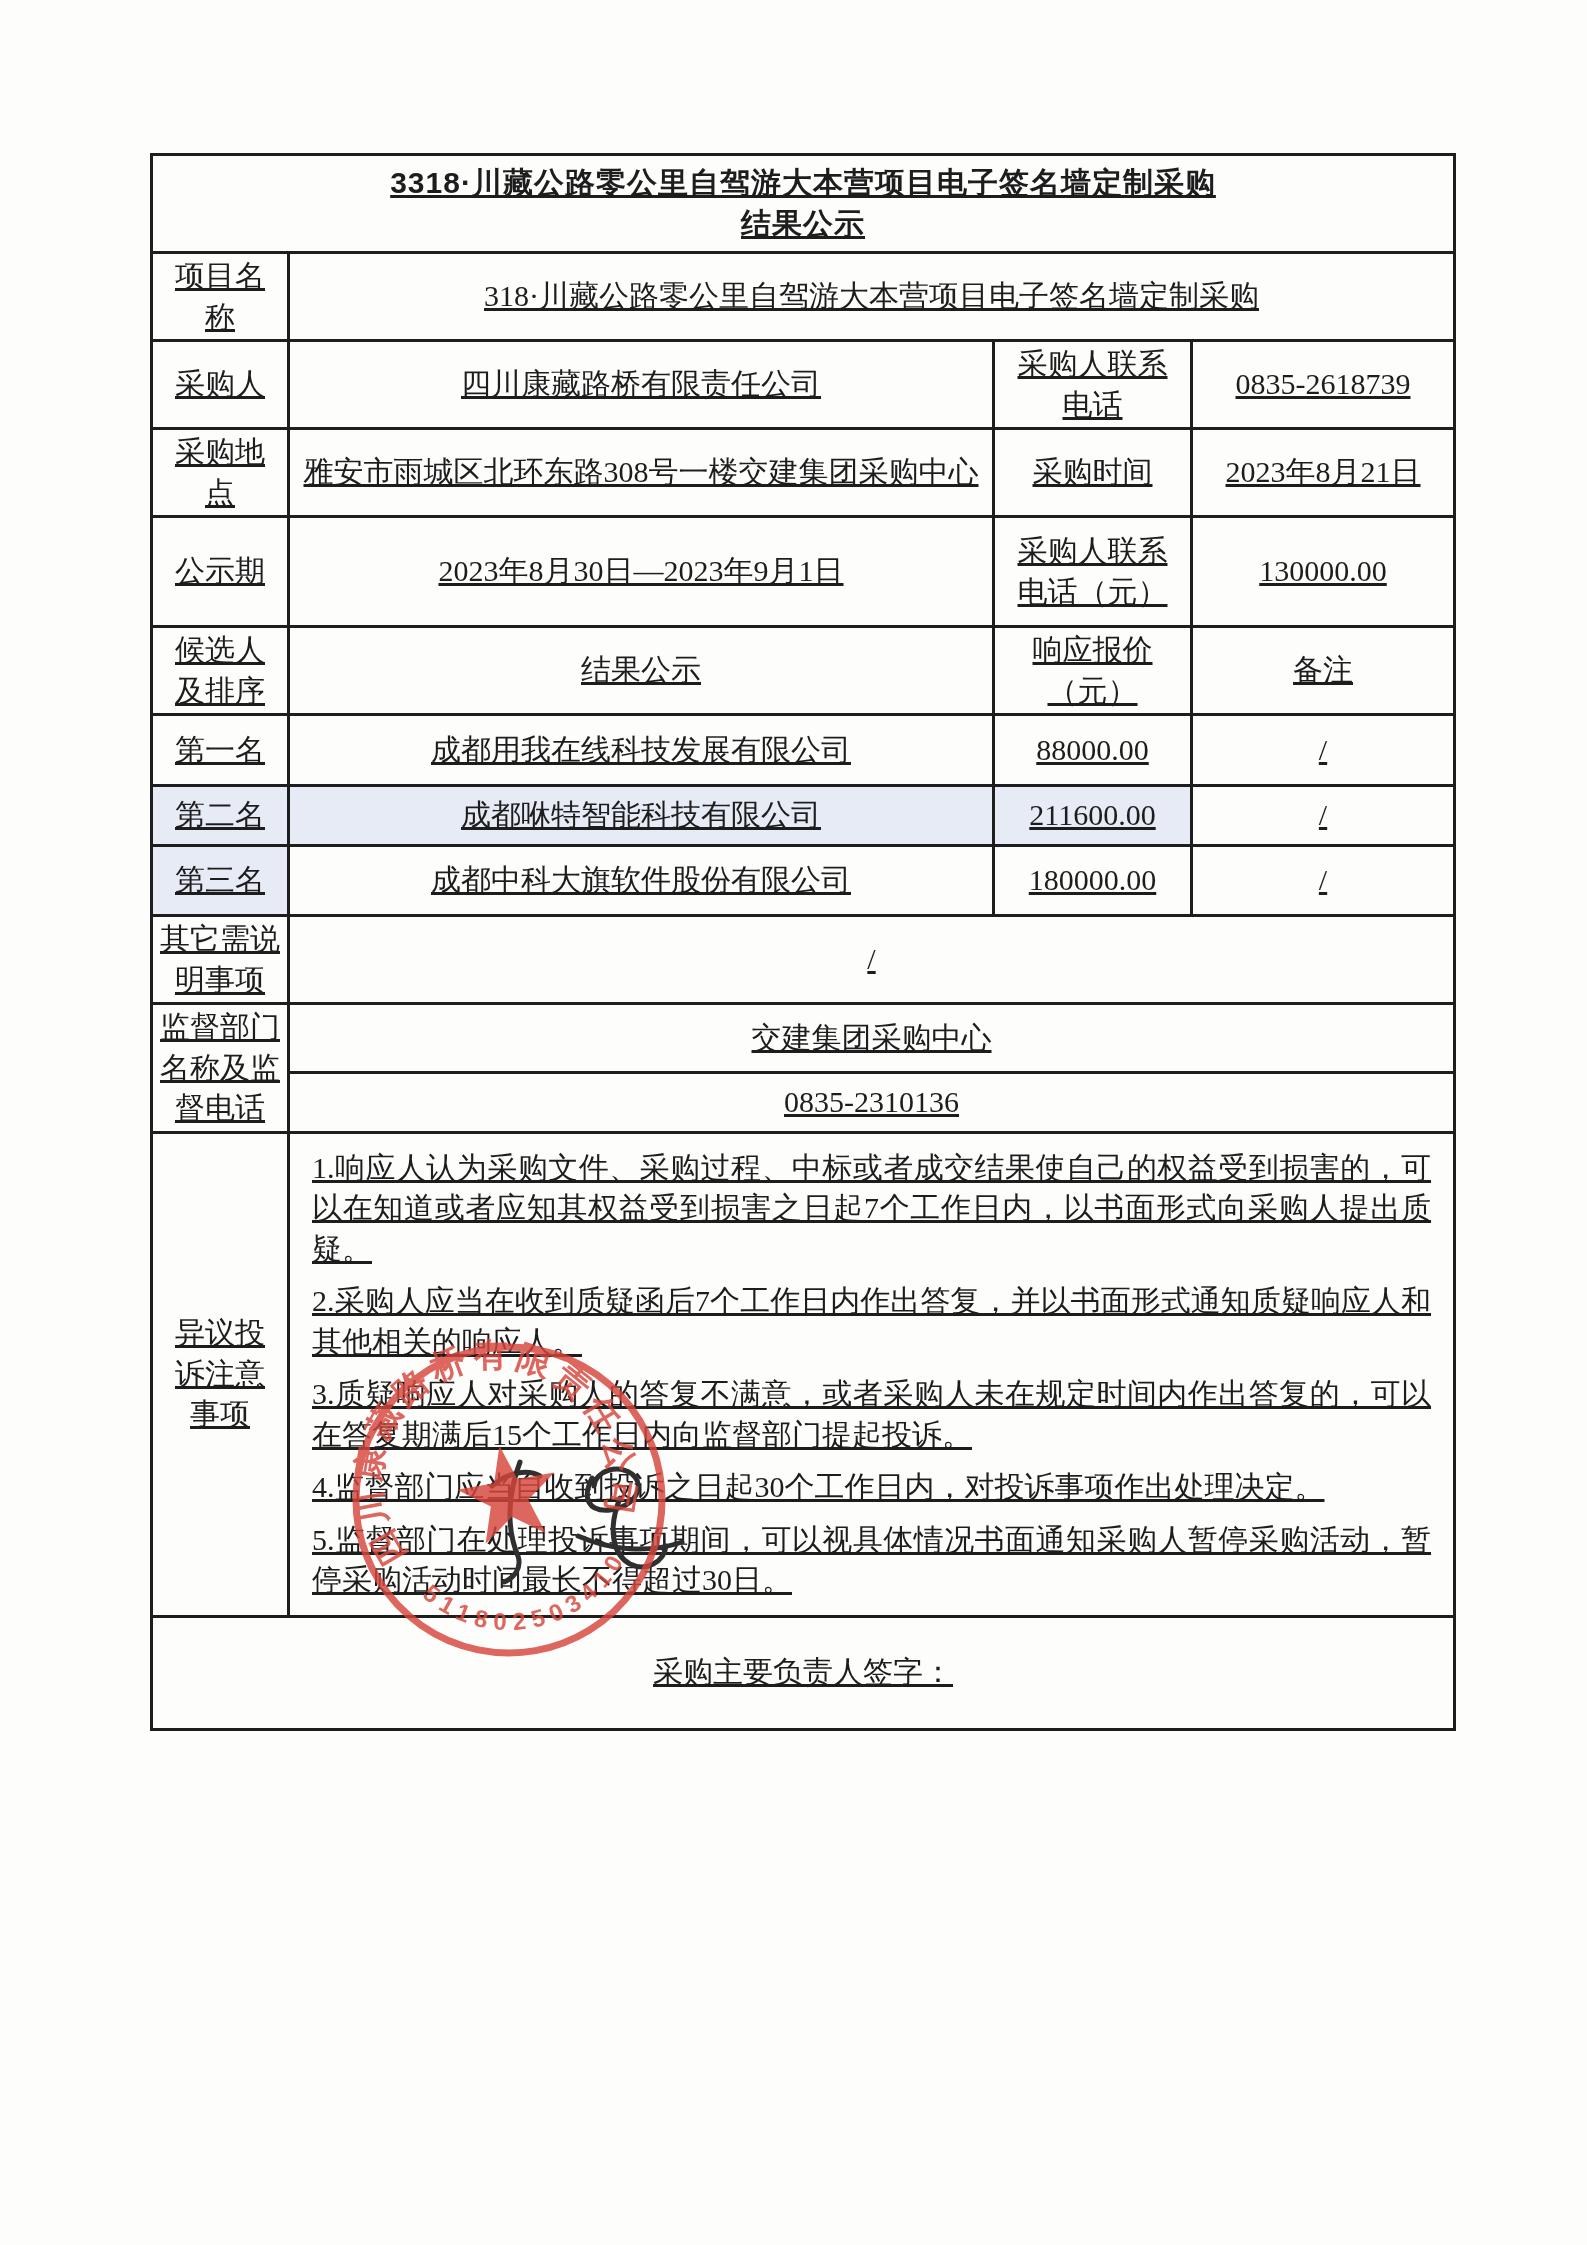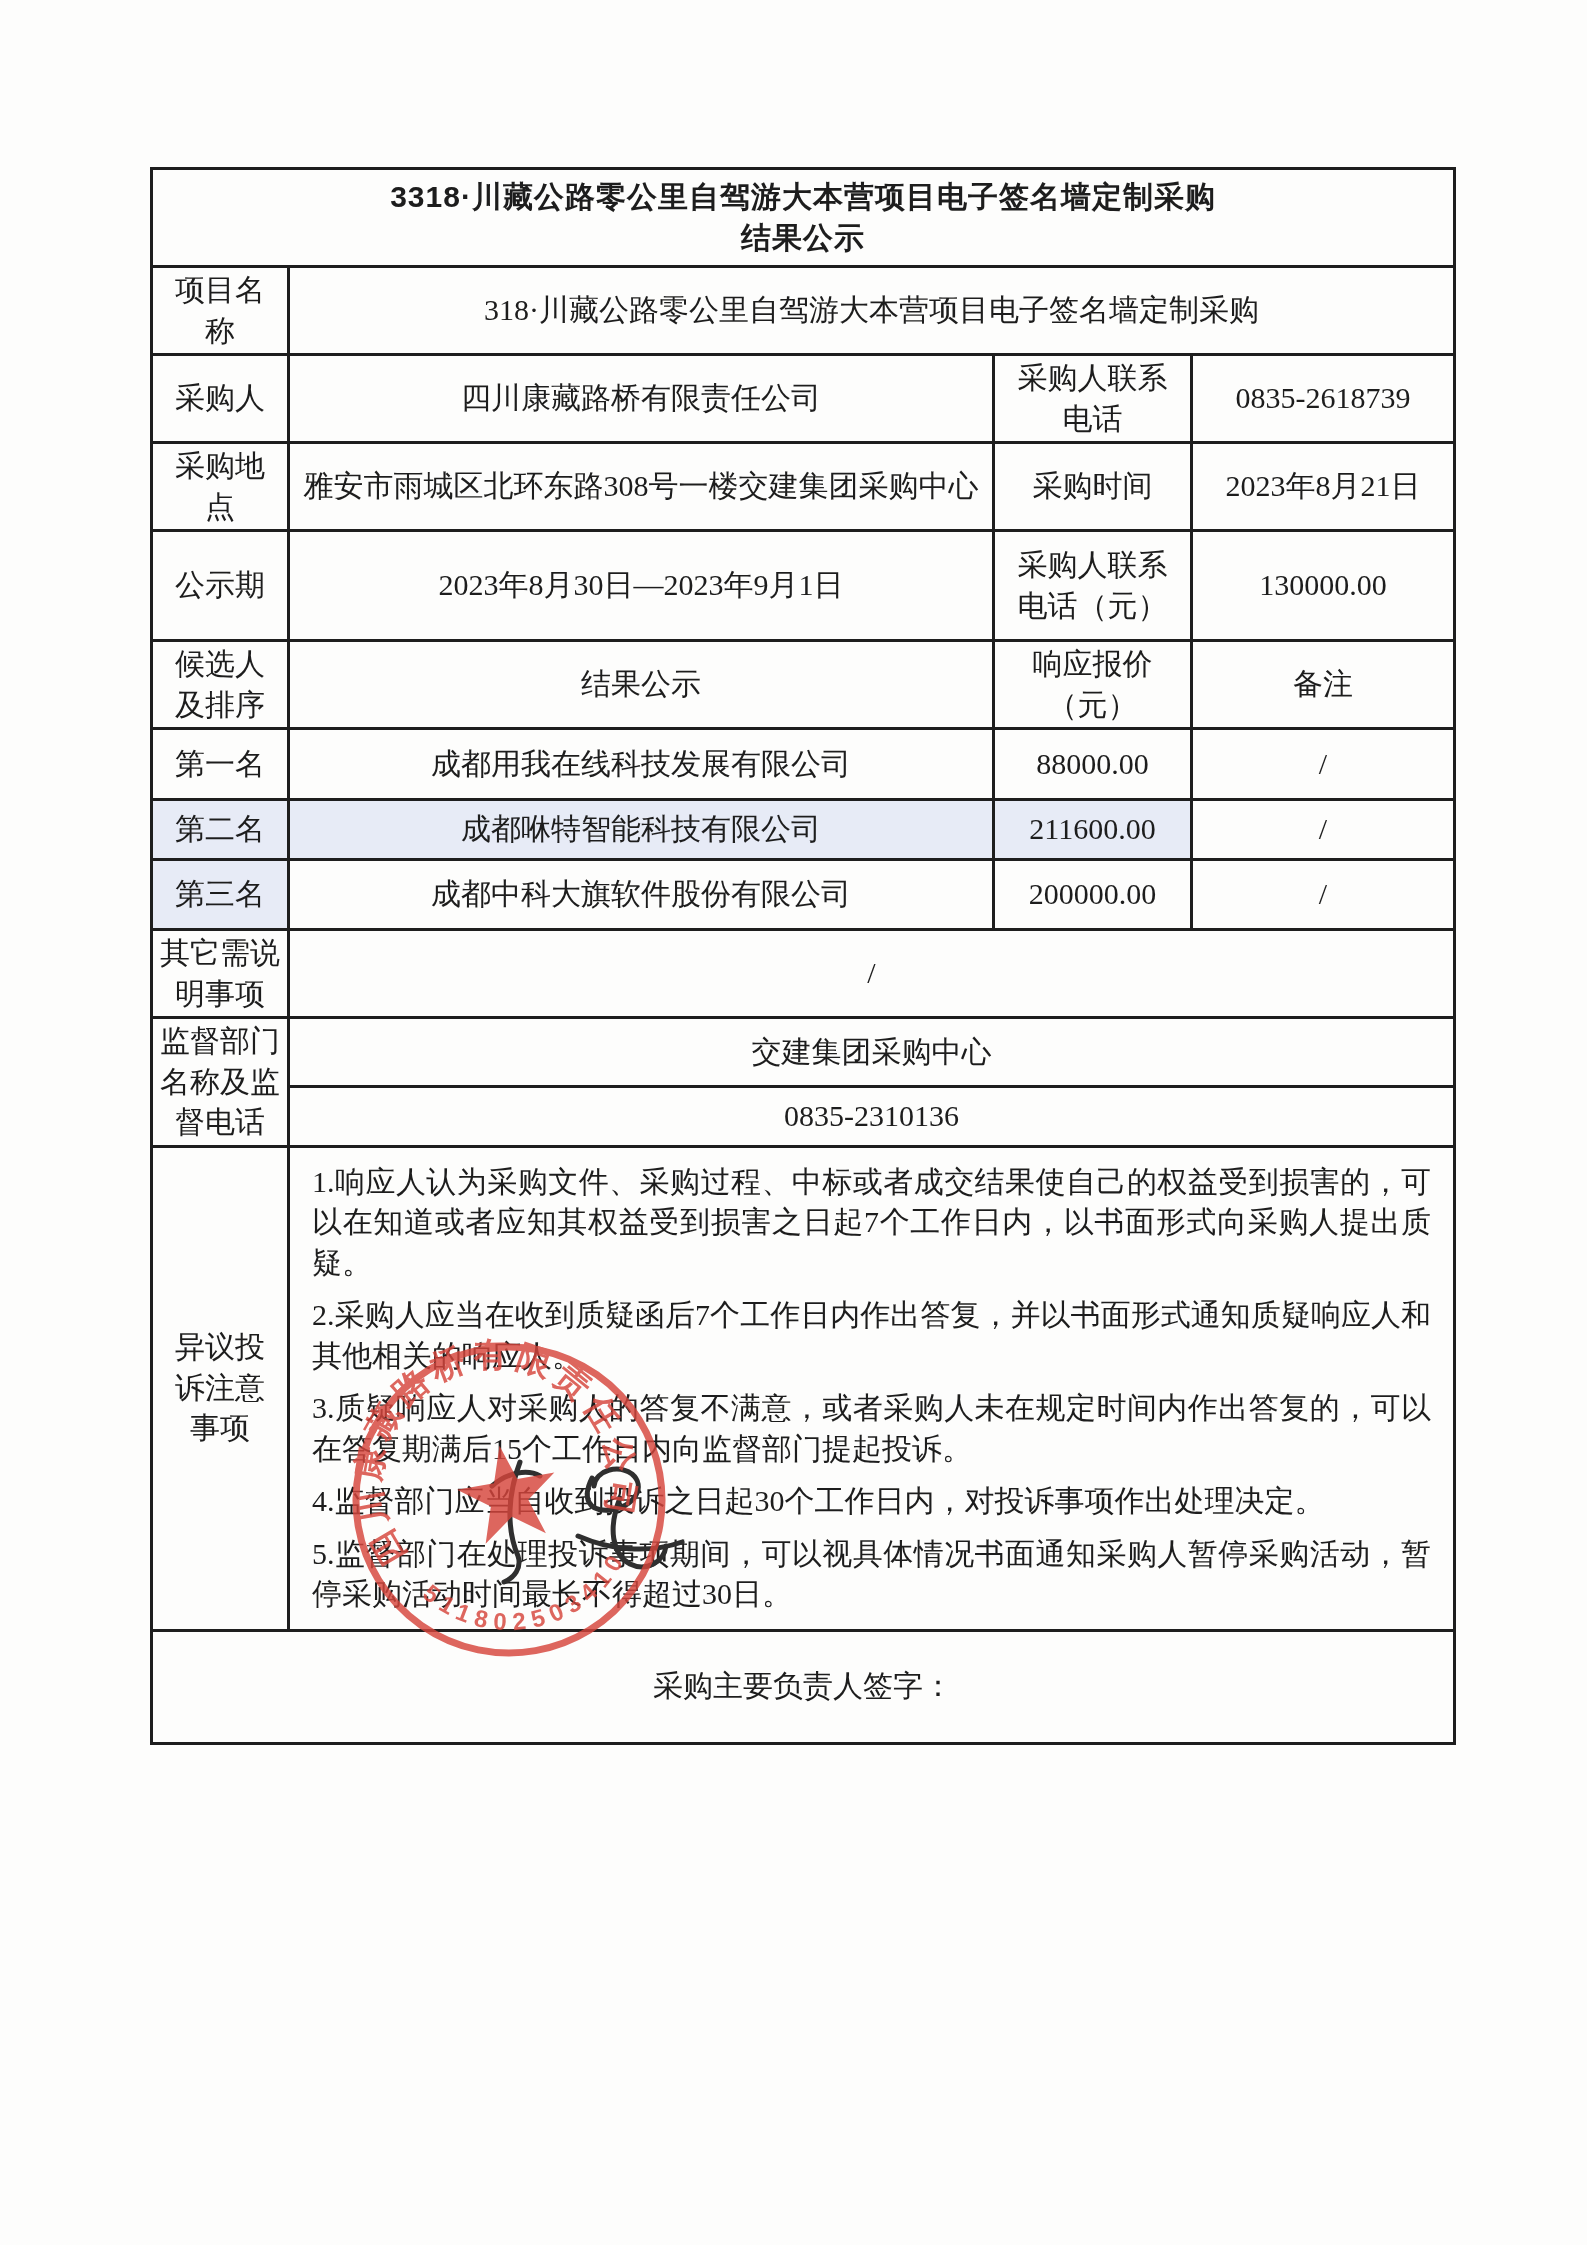--- a/index.html
+++ b/index.html
@@ -5,23 +5,24 @@
   html,body{margin:0;padding:0;}
   body{
     width:1587px;height:2245px;background:#f6f6f4;
     font-family:"Liberation Serif","DejaVu Serif",serif;
     color:#1d1d1d;
   }
   .page{
     position:relative;width:1587px;height:2245px;background:#fdfdfc;overflow:hidden;
   }
   table.doc{
-    position:absolute;left:150px;top:167px;width:1303px;
+    position:absolute;left:150px;top:153px;width:1303px;
     border-collapse:collapse;table-layout:fixed;
     background:#fdfdfc;
+    text-decoration:underline;
   }
   table.doc td{
     border:3px solid #1e1e1e;
     padding:2px 10px;
     text-align:center;vertical-align:middle;
     font-size:30px;line-height:1.35;
     overflow:hidden;
   }
   td.title-cell{
     font-family:"Liberation Sans","DejaVu Sans",sans-serif;
@@ -129,21 +130,21 @@
     <tr style="height:60px">
       <td class="hl">第二名</td>
       <td class="hl">成都咻特智能科技有限公司</td>
       <td class="hl">211600.00</td>
       <td>/</td>
     </tr>
 
     <tr style="height:70px">
       <td class="hl">第三名</td>
       <td>成都中科大旗软件股份有限公司</td>
-      <td>200000.00</td>
+      <td>180000.00</td>
       <td>/</td>
     </tr>
 
     <tr style="height:67px">
       <td class="label txt-left" style="padding:2px 4px">其它需说明事项</td>
       <td colspan="3">/</td>
     </tr>
 
     <tr style="height:55px">
       <td rowspan="2" class="label" style="padding:2px 6px">监督部门名称及监督电话</td>

